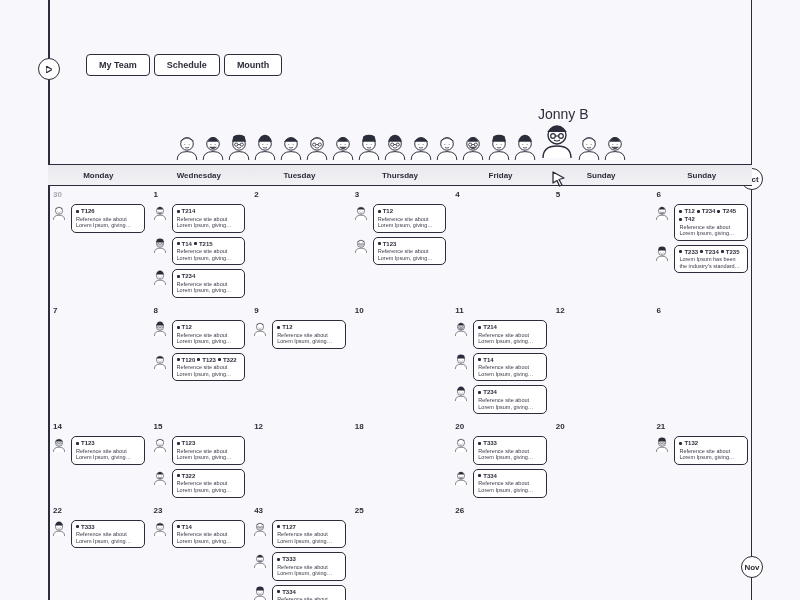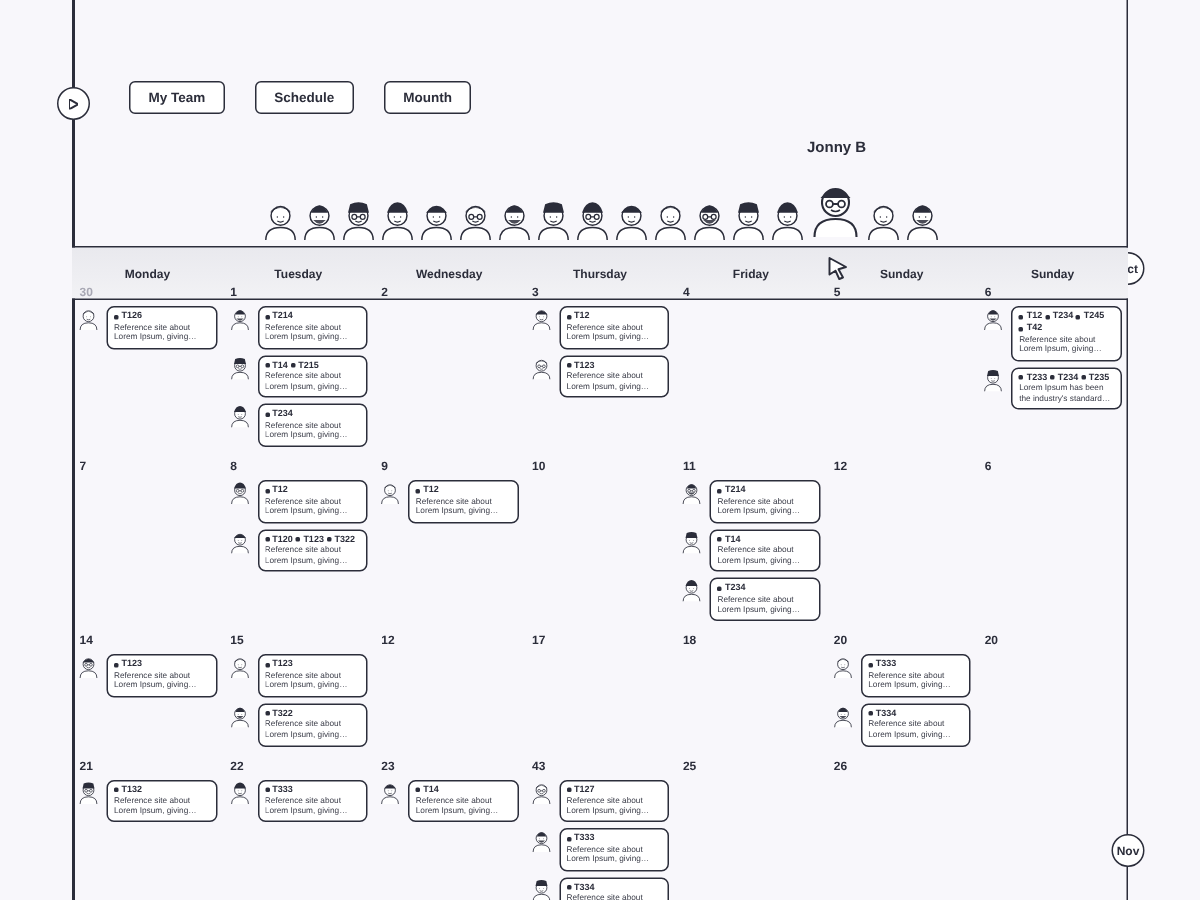--- a/index.html
+++ b/index.html
@@ -6,30 +6,30 @@
 body{font-family:-apple-system,BlinkMacSystemFont,"Segoe UI",Arial,sans-serif;background:#f8f7fb;color:#2b2d3a;font-size:10px;overflow:hidden}
 .stage{position:relative;width:800px;height:600px}
 .timeline-v{position:absolute;top:0;bottom:0;width:1.5px;background:#2b2d3a}
 .timeline-v.left{left:48px}
 .timeline-v.right{right:48px}
 .circle-btn{position:absolute;width:22px;height:22px;border:1.5px solid #2b2d3a;border-radius:50%;background:#fff;display:flex;align-items:center;justify-content:center;font-size:8px;font-weight:600;cursor:pointer}
 .play{left:38px;top:58px}
 .play svg{width:6px;height:7px}
 .month-oct{right:37px;top:168px}
 .month-nov{right:37px;top:556px}
-.pills{position:absolute;left:86px;top:54px;display:flex;gap:20px}
+.pills{position:absolute;left:86px;top:54px;display:flex;gap:4px}
 .pill{height:22px;padding:0 12px;border:1.5px solid #2b2d3a;background:#fff;border-radius:4px;font-size:9px;font-weight:600;display:flex;align-items:center;cursor:pointer}
 .team-row{position:absolute;left:175px;right:55px;top:118px;height:46px;display:flex;align-items:flex-end;gap:-2px}
 .avatar{width:28px;height:36px;margin-left:-2px;position:relative}
 .avatar svg{width:100%;height:100%}
 .avatar.big{width:40px;height:52px;margin-top:-16px;z-index:2}
-.jonny-label{position:absolute;top:93px;left:538px;font-size:10px;font-weight:700}
+.jonny-label{position:absolute;top:106px;left:538px;font-size:14px;font-weight:400}
 .cursor{position:absolute;top:170px;left:550px;z-index:5}
 .cursor svg{width:20px;height:20px}
-.dayhdr{position:absolute;left:48px;right:48px;top:164px;height:36px;background:linear-gradient(#e9e9ee,#f2f2f5);border-top:1.5px solid #2b2d3a;border-bottom:1.5px solid #2b2d3a;display:grid;grid-template-columns:repeat(7,1fr)}
+.dayhdr{position:absolute;left:48px;right:48px;top:164px;height:22px;background:linear-gradient(#e9e9ee,#f2f2f5);border-top:1.5px solid #2b2d3a;border-bottom:1.5px solid #2b2d3a;display:grid;grid-template-columns:repeat(7,1fr)}
 .dayhdr div{display:flex;align-items:center;justify-content:center;font-size:8px;font-weight:700}
 .grid{position:absolute;left:48px;right:48px;top:186px;bottom:0;display:grid;grid-template-columns:repeat(7,1fr);grid-template-rows:repeat(5,1fr)}
 .cell{border-right:1px solid rgba(0,0,0,0);position:relative;padding:4px 3px}
 .dnum{position:absolute;top:4px;left:5px;font-size:8px;font-weight:600;color:#2b2d3a}
 .cell.muted .dnum{color:#a8a8b4}
 .task{display:flex;gap:4px;margin-top:14px}
 .task+.task{margin-top:4px}
 .mini-av{width:16px;height:16px;flex:none}
 .mini-av svg{width:100%;height:100%}
 .card{flex:1;min-width:0;border:1.3px solid #2b2d3a;background:#fff;border-radius:5px;padding:3px 4px}
@@ -214,22 +214,22 @@
         </svg></div>
     </div>
   <div class="cursor">
     <svg viewBox="0 0 20 20">
         <path d="M3 2 L14 8 L9 9.5 L12 15 L9.5 16 L7 10.5 L3 13 Z" fill="#fff" stroke="#2b2d3a" stroke-width="1.3" stroke-linejoin="round"></path>
       </svg>
   </div>
 
   <div class="dayhdr" id="dayhdr">
       <div>Monday</div>
+      <div>Wednesday</div>
       <div>Tuesday</div>
-      <div>Wednesday</div>
       <div>Thursday</div>
       <div>Friday</div>
       <div>Sunday</div>
       <div>Sunday</div>
     </div>
   <div class="grid" id="grid">
       <div class="cell muted">
         <div class="dnum">30</div>
         <div class="task">
           <div class="mini-av"><svg viewBox="0 0 40 40">
@@ -559,23 +559,20 @@
               <span class="tag">T322</span>
             </div>
             <div class="desc">Reference site about Lorem Ipsum, giving information.</div>
           </div>
         </div>
       </div>
       <div class="cell">
         <div class="dnum">12</div>
       </div>
       <div class="cell">
-        <div class="dnum">17</div>
-      </div>
-      <div class="cell">
         <div class="dnum">18</div>
       </div>
       <div class="cell">
         <div class="dnum">20</div>
         <div class="task">
           <div class="mini-av"><svg viewBox="0 0 40 40">
               <path d="M6 40 q0 -12 14 -12 q14 0 14 12" fill="#fff" stroke="#2b2d3a" stroke-width="1.4"></path>
               <circle cx="20" cy="17" r="9" fill="#fff" stroke="#2b2d3a" stroke-width="1.4"></circle>
               <path d="M10 14 q10 -9 20 0 q-2 -5 -10 -5 q-8 0 -10 5" fill="#2b2d3a"></path>
               <circle cx="17" cy="18" r="0.7" fill="#2b2d3a"></circle>

